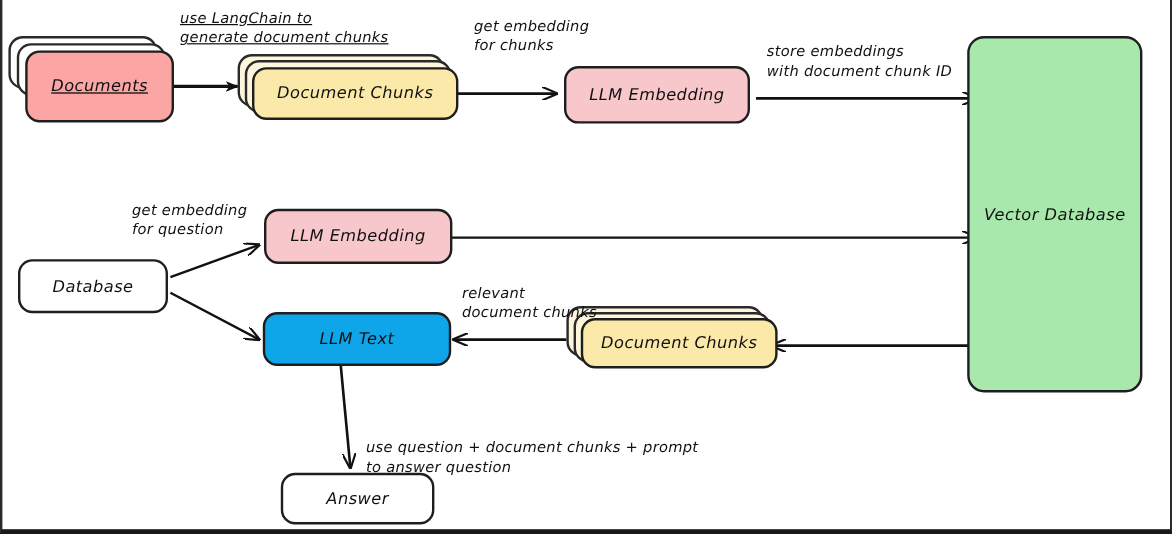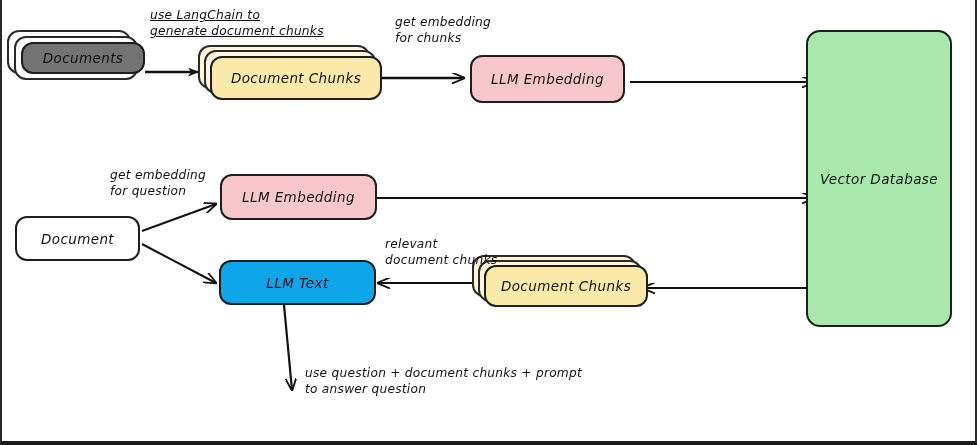--- a/index.html
+++ b/index.html
@@ -102,63 +102,68 @@
 
     <path d="M812,288 L641,288" stroke="#111111" stroke-width="2.2" fill="none" marker-end="url(#ah-open)"></path>
 
     <path d="M470,283 L376,283" stroke="#111111" stroke-width="2.2" fill="none" marker-end="url(#ah-open)"></path>
 
     <path d="M282,305 L290,390" stroke="#111111" stroke-width="2.2" fill="none" marker-end="url(#ah-open)"></path>
   </svg>
 
   <div class="stack-layer" style="left:5px;  top:30px;  width:124px; height:44px; background:#ffffff;"></div>
   <div class="stack-layer" style="left:12px; top:36px; width:124px; height:44px; background:#ffffff; z-index:4;"></div>
-  <div class="node" style="left:19px; top:42px; width:124px; height:32px; background:#737373;">
+  <div class="node" style="left:19px; top:42px; width:124px; height:60px; background:#fca5a5;text-decoration:underline;">
     <span class="node-label">Documents</span>
   </div>
 
   <div class="stack-layer" style="left:196px; top:45px; width:172px; height:44px; background:#fdf6dd;"></div>
   <div class="stack-layer" style="left:202px; top:50px; width:172px; height:44px; background:#fdf6dd; z-index:4;"></div>
   <div class="node" style="left:208px; top:56px; width:172px; height:44px; background:#fae9a8;">
     <span class="node-label">Document Chunks</span>
   </div>
 
   <div class="node" style="left:468px; top:55px; width:155px; height:48px; background:#f8c7cc;">
     <span class="node-label">LLM Embedding</span>
   </div>
 
   <div class="node" style="left:804px; top:30px; width:146px; height:297px; background:#a9e8ad; border-radius:14px;justify-content:center;">
     <span class="node-label">Vector Database</span>
   </div>
 
   <div class="node" style="left:13px; top:216px; width:125px; height:45px; background:#ffffff;">
-    <span class="node-label">Document</span>
+    <span class="node-label">Database</span>
   </div>
 
   <div class="node" style="left:218px; top:174px; width:157px; height:46px; background:#f8c7cc;">
     <span class="node-label">LLM Embedding</span>
   </div>
 
   <div class="node" style="left:217px; top:260px; width:157px; height:45px; background:#0ea5e9;">
     <span class="node-label">LLM Text</span>
   </div>
 
   <div class="stack-layer" style="left:470px; top:255px; width:164px; height:42px; background:#fdf6dd;"></div>
   <div class="stack-layer" style="left:476px; top:260px; width:164px; height:42px; background:#fdf6dd; z-index:4;"></div>
   <div class="node" style="left:482px; top:265px; width:164px; height:42px; background:#fae9a8;">
     <span class="node-label">Document Chunks</span>
   </div>
 
+  <div class="node" style="left:232px; top:394px; width:128px; height:43px; background:#ffffff;">
+    <span class="node-label">Answer</span>
+  </div>
 
   <div class="annot" style="left:148px; top:7px;text-decoration:underline;">use LangChain to
 generate document chunks</div>
 
   <div class="annot" style="left:393px; top:14px;">get embedding
 for chunks</div>
 
+  <div class="annot" style="left:637px; top:35px;">store embeddings
+with document chunk ID</div>
 
   <div class="annot" style="left:108px; top:167px;">get embedding
 for question</div>
 
 
 
   <div class="annot" style="left:383px; top:236px;">relevant
 document chunks</div>
 
   <div class="annot" style="left:303px; top:326px;margin-top:39px;">use question + document chunks + prompt

